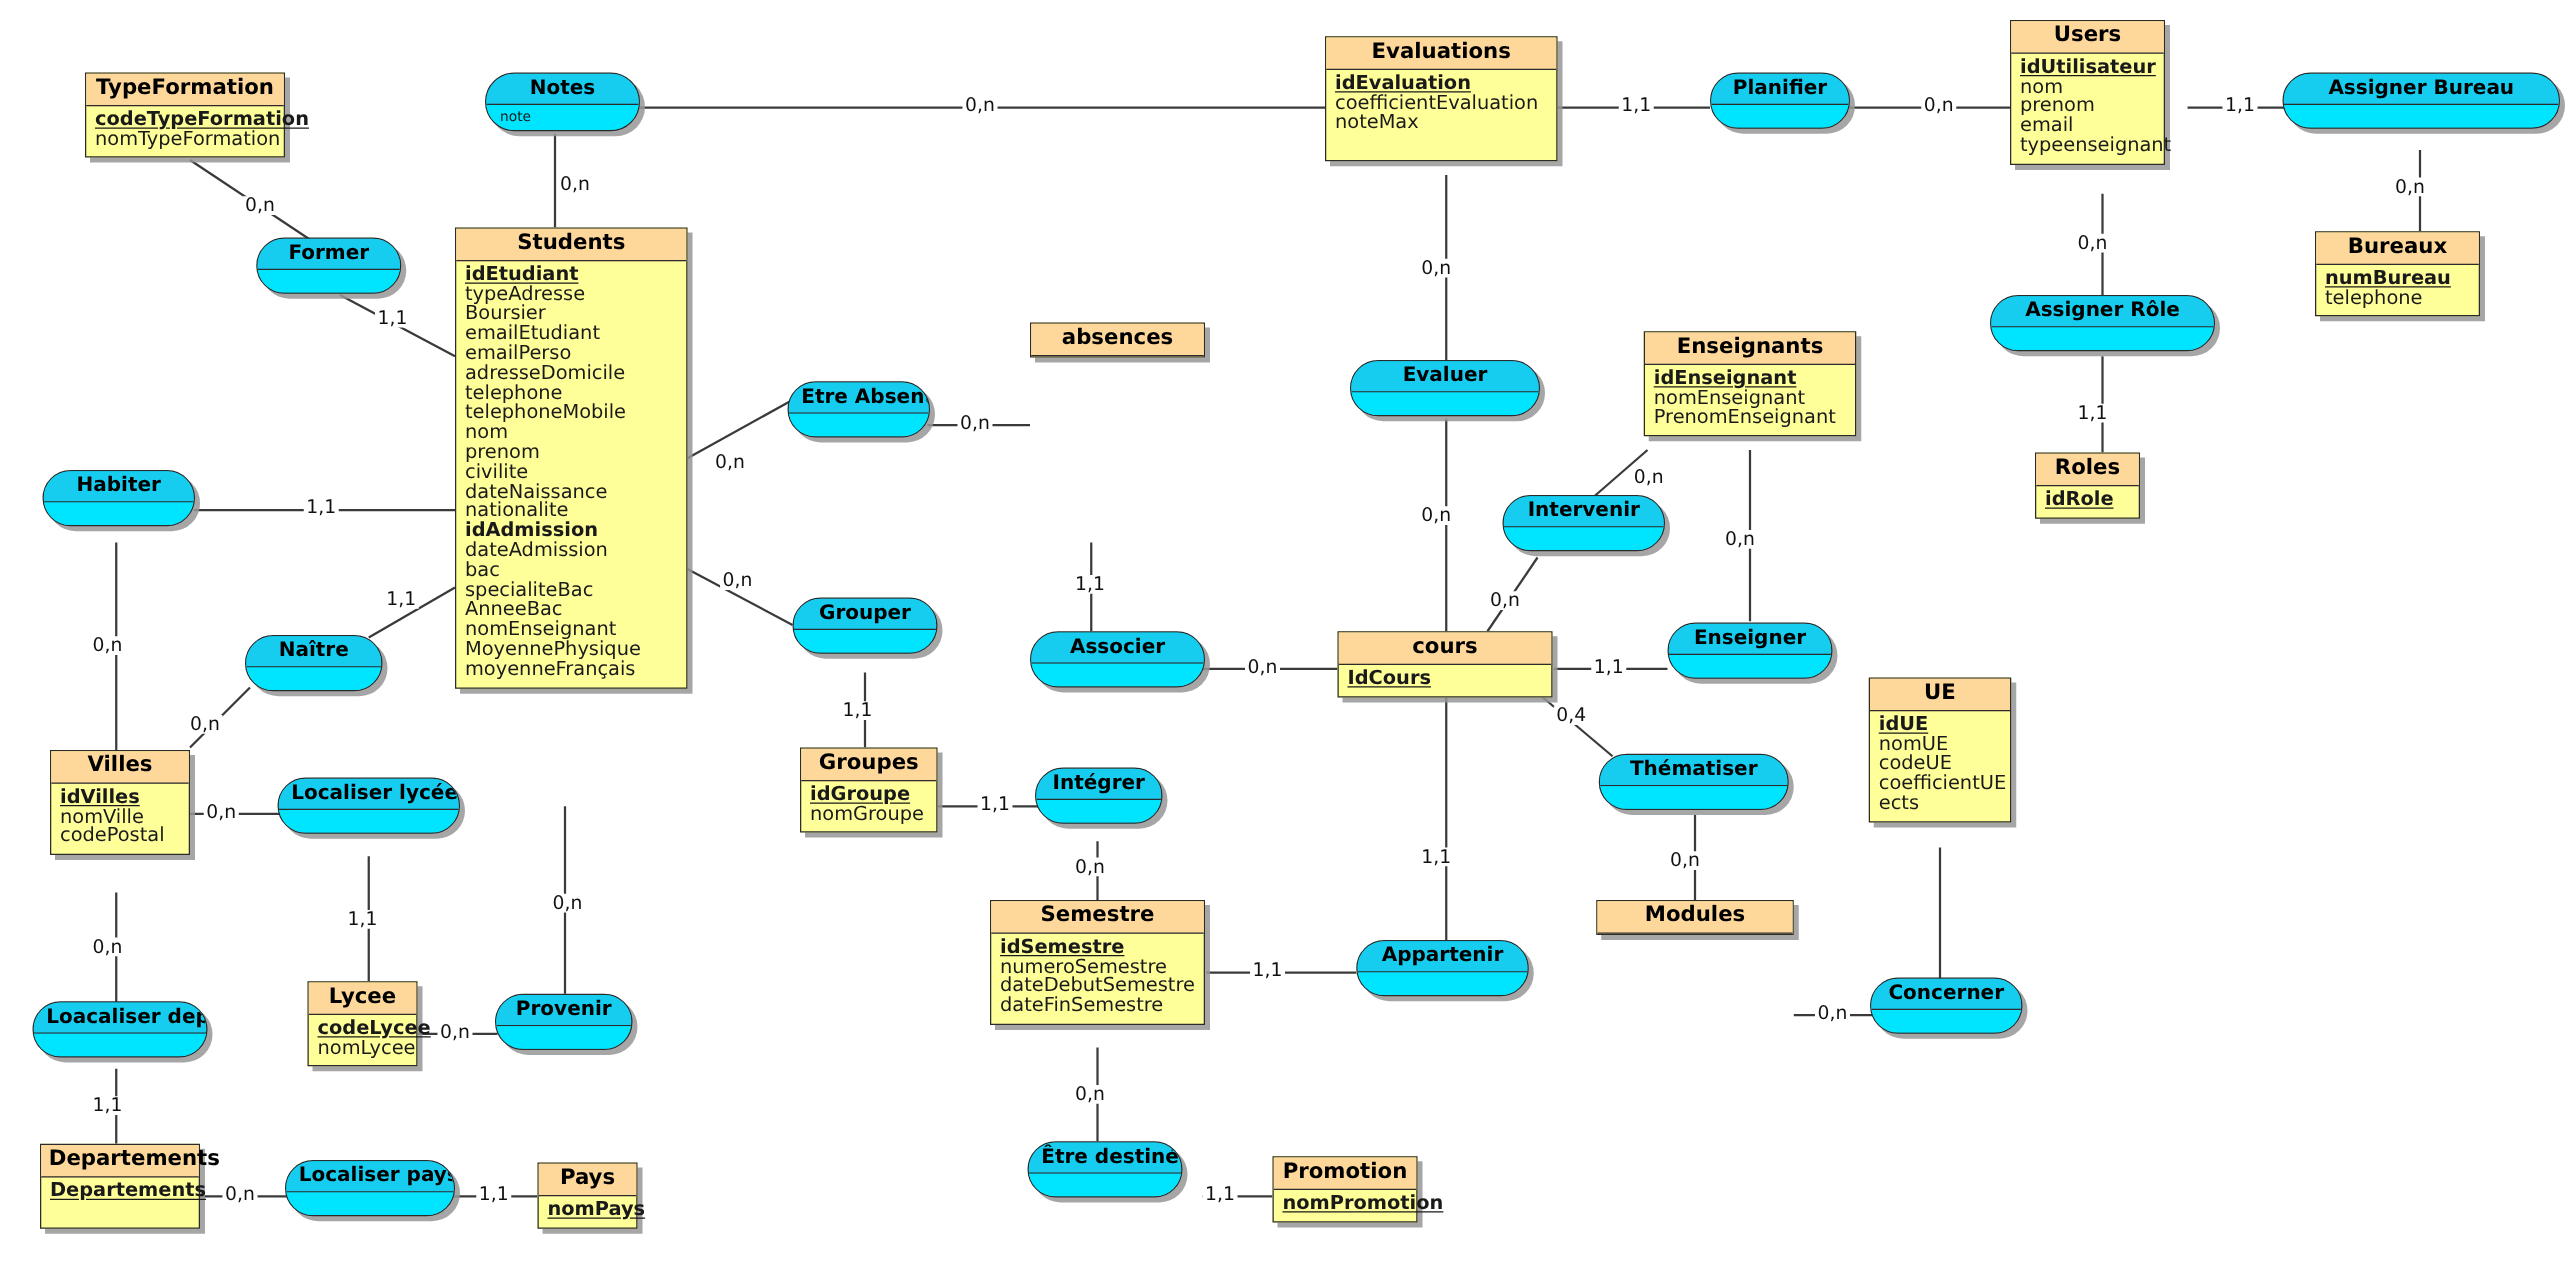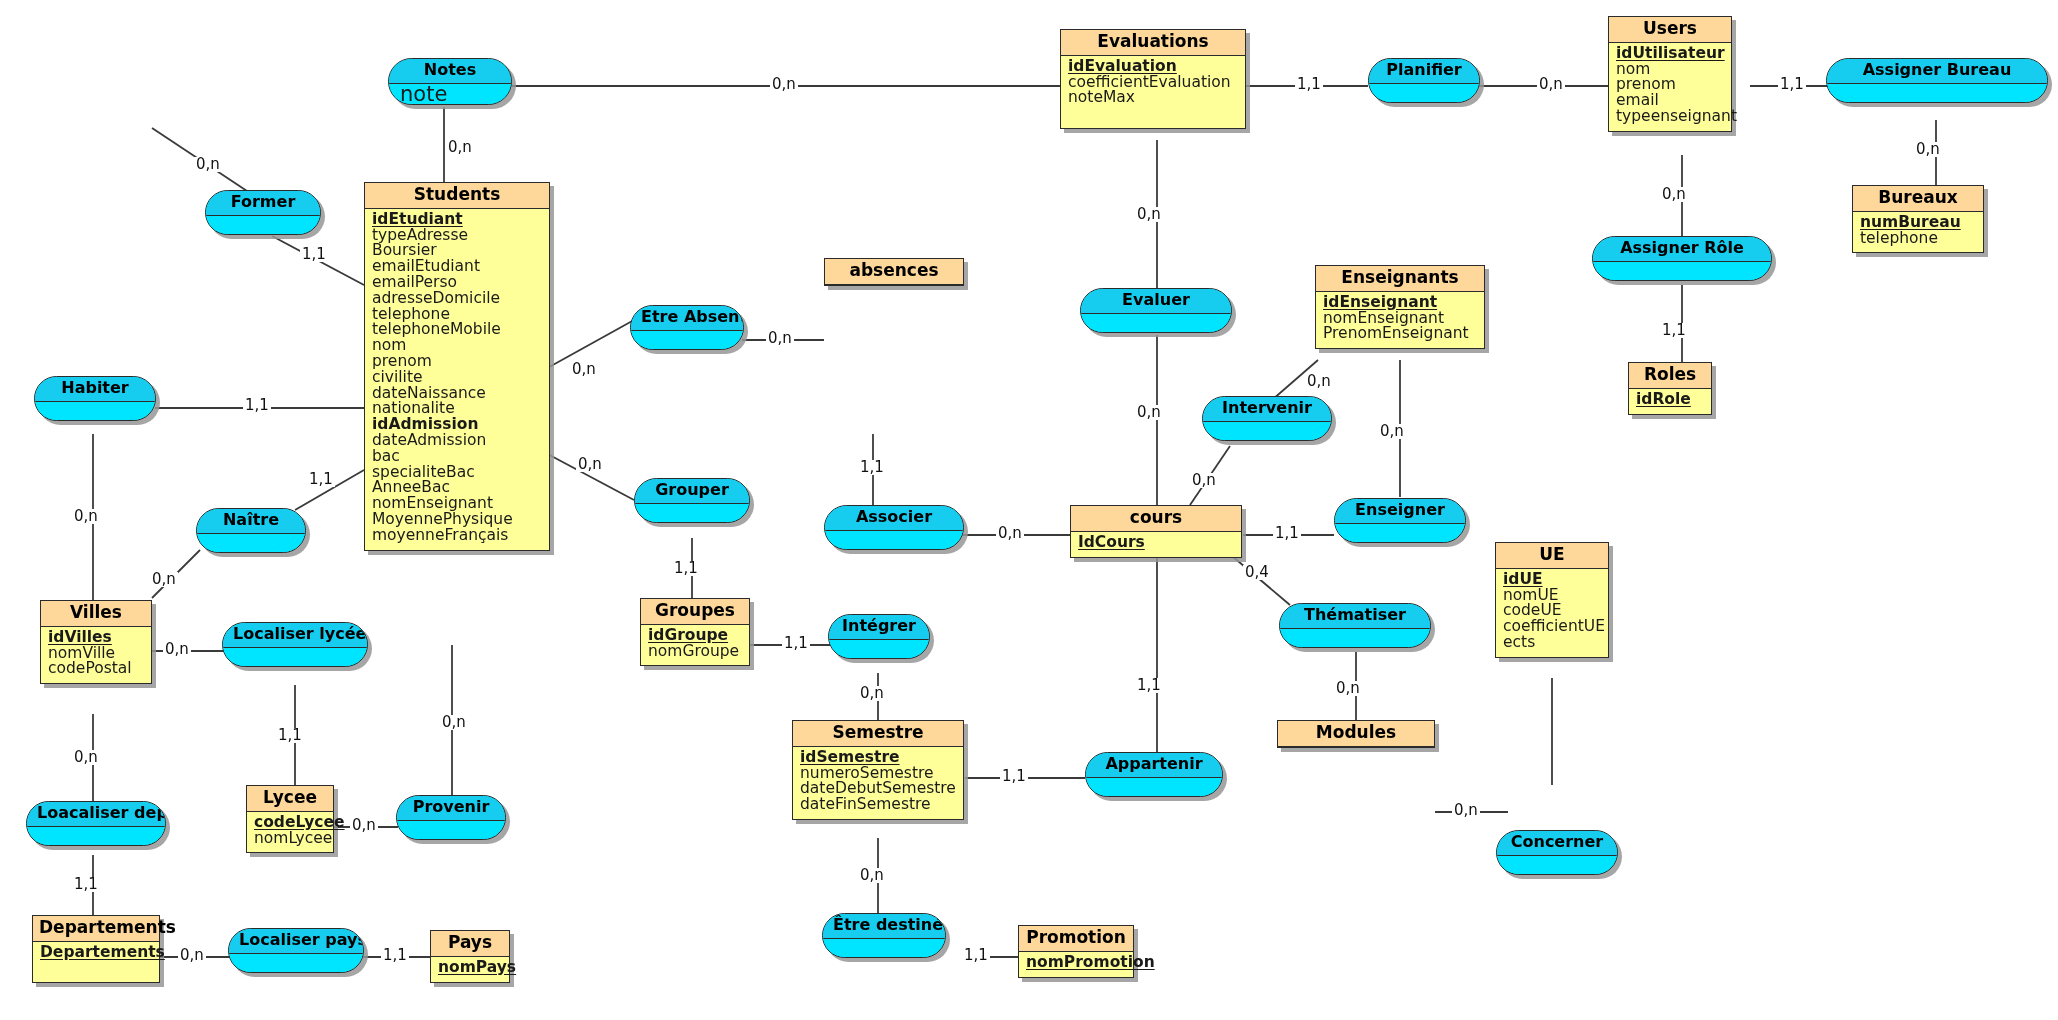--- a/index.html
+++ b/index.html
@@ -70,21 +70,21 @@
     padding:3px 10px 4px 10px;
     line-height:1.05;
     white-space:nowrap;
   }
   .rel .rbody{
     background:#00e5ff;
     padding:2px 10px 2px 11px;
     min-height:14px;
   }
   .rel .rattr{
-    font-size:21px;color:#1a1a1a;line-height:16px;white-space:nowrap;
+    font-size:11px;color:#1a1a1a;line-height:16px;white-space:nowrap;
   }
 
   
   .card{
     position:absolute;
     font-size:15px;
     color:#111;
     background:#ffffff;
     padding:0 2px;
     z-index:8;
@@ -183,20 +183,27 @@
       <line x1="1232" y1="556" x2="1290" y2="605"></line>
 
       <line x1="1356" y1="652" x2="1356" y2="720"></line>
 
       <line x1="1435" y1="812" x2="1508" y2="812"></line>
 
       <line x1="1552" y1="678" x2="1552" y2="785"></line>
     </g>
   </svg>
 
+  <div class="entity" style="left:68px;top:58px;width:160px;">
+    <div class="ehead">TypeFormation</div>
+    <div class="ebody">
+      <div class="attr pk">codeTypeFormation</div>
+      <div class="attr">nomTypeFormation</div>
+    </div>
+  </div>
 
   <div class="entity" style="left:364px;top:182px;width:186px;">
     <div class="ehead">Students</div>
     <div class="ebody">
       <div class="attr pk">idEtudiant</div>
       <div class="attr">typeAdresse</div>
       <div class="attr">Boursier</div>
       <div class="attr">emailEtudiant</div>
       <div class="attr">emailPerso</div>
       <div class="attr">adresseDomicile</div>
@@ -436,21 +443,21 @@
   <div class="rel" style="left:1334px;top:498px;width:132px;">
     <div class="rhead">Enseigner</div>
     <div class="rbody"></div>
   </div>
 
   <div class="rel" style="left:1279px;top:603px;width:152px;">
     <div class="rhead">Thématiser</div>
     <div class="rbody"></div>
   </div>
 
-  <div class="rel" style="left:1496px;top:782px;width:122px;margin-top:48px;">
+  <div class="rel" style="left:1496px;top:782px;width:122px;">
     <div class="rhead">Concerner</div>
     <div class="rbody"></div>
   </div>
 
   <div class="rel" style="left:1826px;top:58px;width:222px;">
     <div class="rhead">Assigner Bureau</div>
     <div class="rbody"></div>
   </div>
 
   <div class="rel" style="left:1592px;top:236px;width:180px;">

